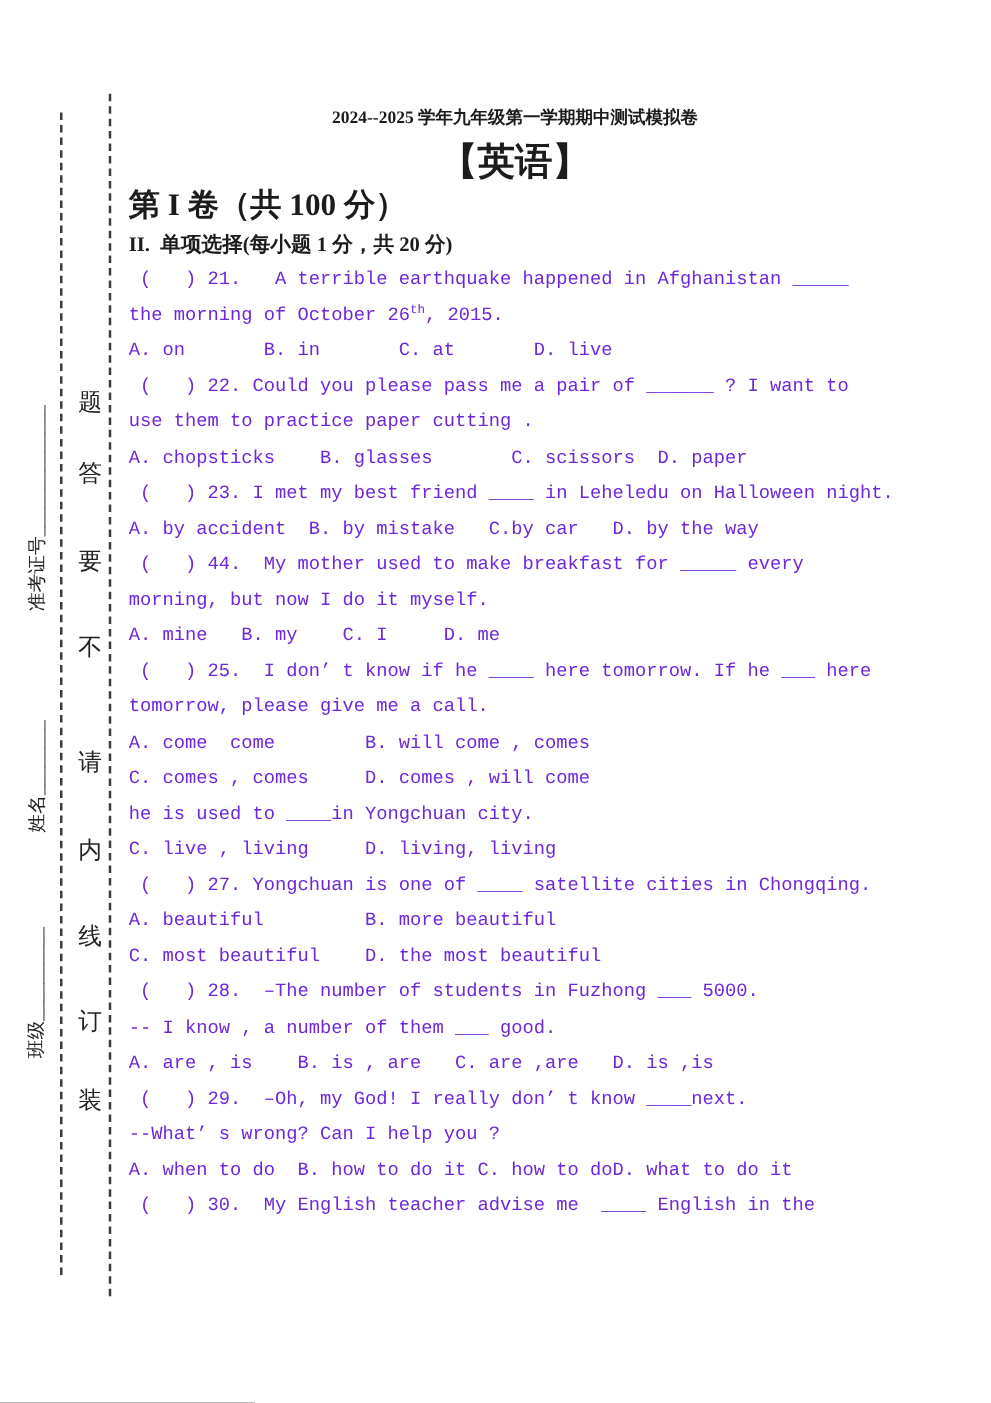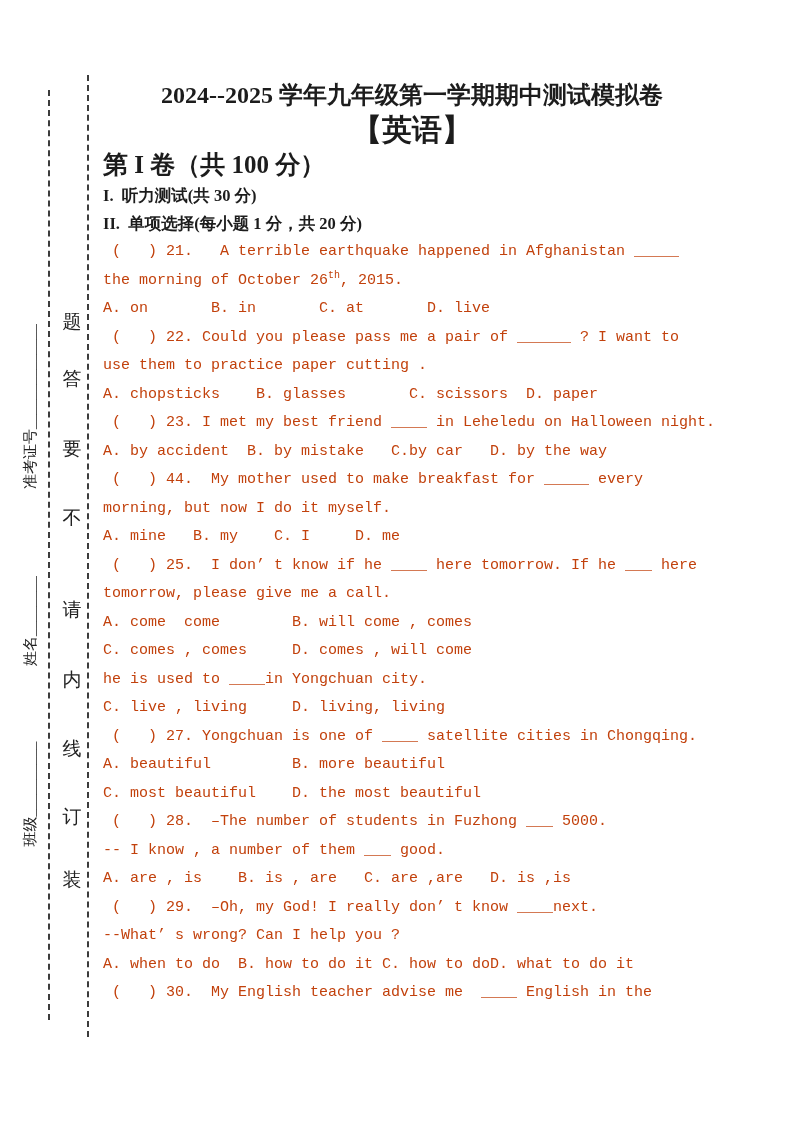--- a/index.html
+++ b/index.html
@@ -31,26 +31,26 @@
   .bind-char:nth-child(2){top:366px}
   .bind-char:nth-child(3){top:436px}
   .bind-char:nth-child(4){top:505px}
   .bind-char:nth-child(5){top:597px}
   .bind-char:nth-child(6){top:667px}
   .bind-char:nth-child(7){top:736px}
   .bind-char:nth-child(8){top:804px}
   .bind-char:nth-child(9){top:867px}
   
   .main { position:absolute; left:103px; top:78px; width:618px; }
-  .title   { font-size:24px; font-weight:bold; line-height:34px; text-align:center; white-space:pre; }
+  .title   { font-size:14px; font-weight:bold; line-height:34px; text-align:center; white-space:pre; }
   .subject { font-size:30px; font-weight:bold; line-height:36px; text-align:center; white-space:pre; }
   .volume  { font-size:25px; font-weight:bold; line-height:34px; white-space:pre; }
   .section { font-size:16.5px; font-weight:bold; line-height:28px; white-space:pre;
              font-family:"Liberation Serif", serif; }
-  .body-lines { font-family:"Liberation Mono", monospace; font-size:15px; color:#c2410c; }
+  .body-lines { font-family:"Liberation Mono", monospace; font-size:15px; color:#6d28d9; }
   .body-lines > div { line-height:28.5px; white-space:pre; height:28.5px; }
   .body-lines sup { font-size:10px; line-height:0; }
 </style>
 </head>
 <body>
 
 <div class="page">
 
   <div class="dash-v dash-inner"></div>
   <div class="dash-v dash-outer"></div>
@@ -68,21 +68,20 @@
     <span class="bind-char">内</span>
     <span class="bind-char">线</span>
     <span class="bind-char">订</span>
     <span class="bind-char">装</span>
   </div>
 
   <div class="main">
     <div class="title">2024--2025 学年九年级第一学期期中测试模拟卷</div>
     <div class="subject">【英语】</div>
     <div class="volume">第 I 卷（共 100 分）</div>
-    <div class="section">I.  听力测试(共 30 分)</div>
     <div class="section">II.  单项选择(每小题 1 分，共 20 分)</div>
 
     <div class="body-lines">
       <div> (   ) 21.   A terrible earthquake happened in Afghanistan _____</div>
       <div><span>the morning of October 26</span><sup>th</sup><span>, 2015.</span></div>
       <div>A. on       B. in       C. at       D. live</div>
       <div> (   ) 22. Could you please pass me a pair of ______ ? I want to</div>
       <div>use them to practice paper cutting .</div>
       <div>A. chopsticks    B. glasses       C. scissors  D. paper</div>
       <div> (   ) 23. I met my best friend ____ in Leheledu on Halloween night.</div>

